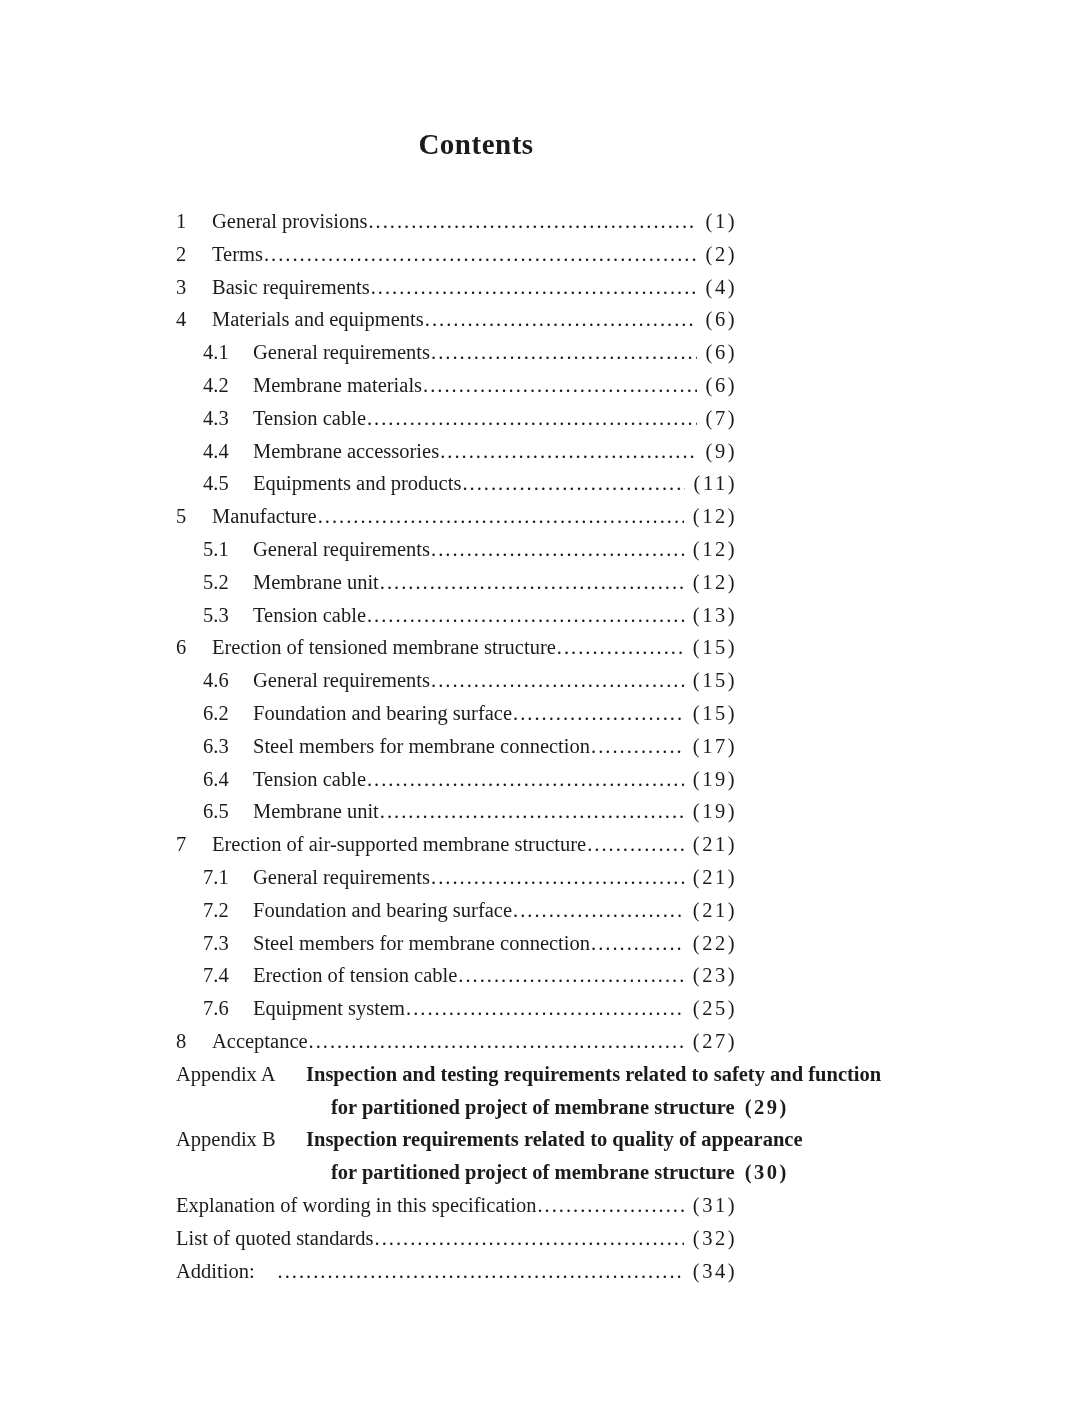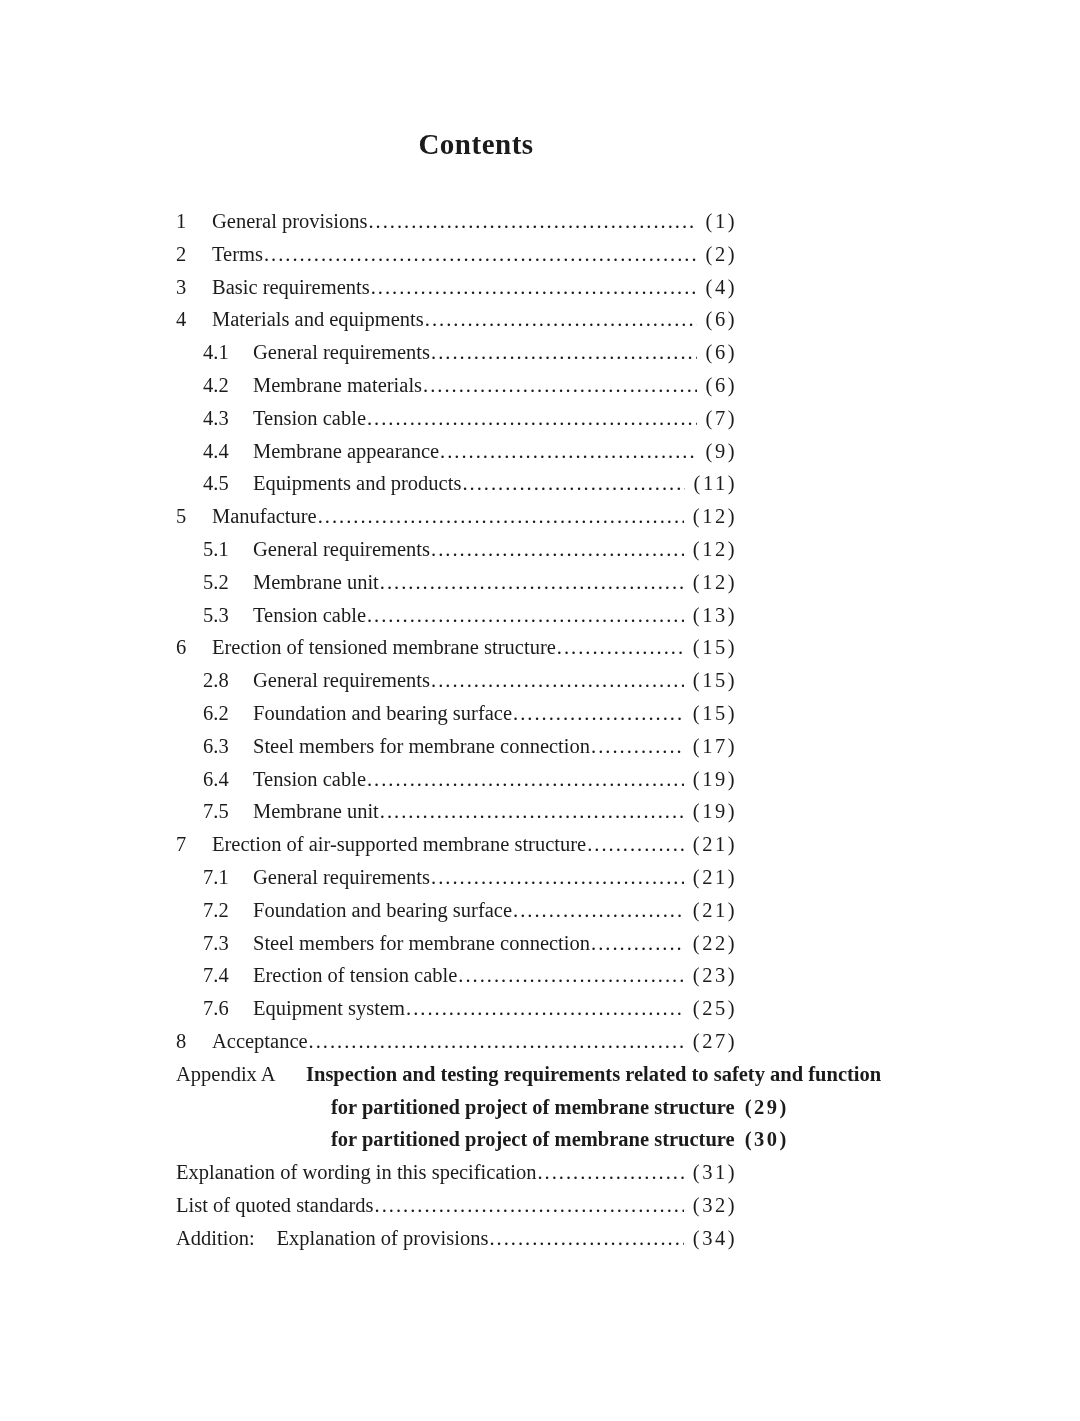--- a/index.html
+++ b/index.html
@@ -107,21 +107,21 @@
         <span class="page-num">(6)</span>
       </div>
       <div class="row sub">
         <span class="num">4.3</span>
         <span class="label">Tension cable</span>
         <span class="leader"></span>
         <span class="page-num">(7)</span>
       </div>
       <div class="row sub">
         <span class="num">4.4</span>
-        <span class="label">Membrane appearance</span>
+        <span class="label">Membrane accessories</span>
         <span class="leader"></span>
         <span class="page-num">(9)</span>
       </div>
       <div class="row sub">
         <span class="num">4.5</span>
         <span class="label">Equipments and products</span>
         <span class="leader"></span>
         <span class="page-num">(11)</span>
       </div>
       <div class="row">
@@ -148,21 +148,21 @@
         <span class="leader"></span>
         <span class="page-num">(13)</span>
       </div>
       <div class="row">
         <span class="num">6</span>
         <span class="label">Erection of tensioned membrane structure</span>
         <span class="leader"></span>
         <span class="page-num">(15)</span>
       </div>
       <div class="row sub">
-        <span class="num">2.8</span>
+        <span class="num">4.6</span>
         <span class="label">General requirements</span>
         <span class="leader"></span>
         <span class="page-num">(15)</span>
       </div>
       <div class="row sub">
         <span class="num">6.2</span>
         <span class="label">Foundation and bearing surface</span>
         <span class="leader"></span>
         <span class="page-num">(15)</span>
       </div>
@@ -172,21 +172,21 @@
         <span class="leader"></span>
         <span class="page-num">(17)</span>
       </div>
       <div class="row sub">
         <span class="num">6.4</span>
         <span class="label">Tension cable</span>
         <span class="leader"></span>
         <span class="page-num">(19)</span>
       </div>
       <div class="row sub">
-        <span class="num">7.5</span>
+        <span class="num">6.5</span>
         <span class="label">Membrane unit</span>
         <span class="leader"></span>
         <span class="page-num">(19)</span>
       </div>
       <div class="row">
         <span class="num">7</span>
         <span class="label">Erection of air-supported membrane structure</span>
         <span class="leader"></span>
         <span class="page-num">(21)</span>
       </div>
@@ -228,35 +228,38 @@
       </div>
       <div class="row apx">
         <span class="apx-prefix">Appendix A</span>
         <span class="apx-text">Inspection and testing requirements related to safety and function</span>
       </div>
       <div class="row apx-cont">
         <span class="label">for partitioned project of membrane structure</span>
         <span class="leader"></span>
         <span class="page-num">(29)</span>
       </div>
+      <div class="row apx">
+        <span class="apx-prefix">Appendix B</span>
+        <span class="apx-text">Inspection requirements related to quality of appearance</span>
+      </div>
       <div class="row apx-cont">
         <span class="label">for partitioned project of membrane structure</span>
         <span class="leader"></span>
         <span class="page-num">(30)</span>
       </div>
       <div class="row plain">
         <span class="label">Explanation of wording in this specification</span>
         <span class="leader"></span>
         <span class="page-num">(31)</span>
       </div>
       <div class="row plain">
         <span class="label">List of quoted standards</span>
         <span class="leader"></span>
         <span class="page-num">(32)</span>
       </div>
       <div class="row plain">
         <span class="plain-prefix">Addition:</span>
-        <span class="label">Explanation of provisions</span>
         <span class="leader"></span>
         <span class="page-num">(34)</span>
       </div>
     </div>
 </div>
 
 </body></html>

